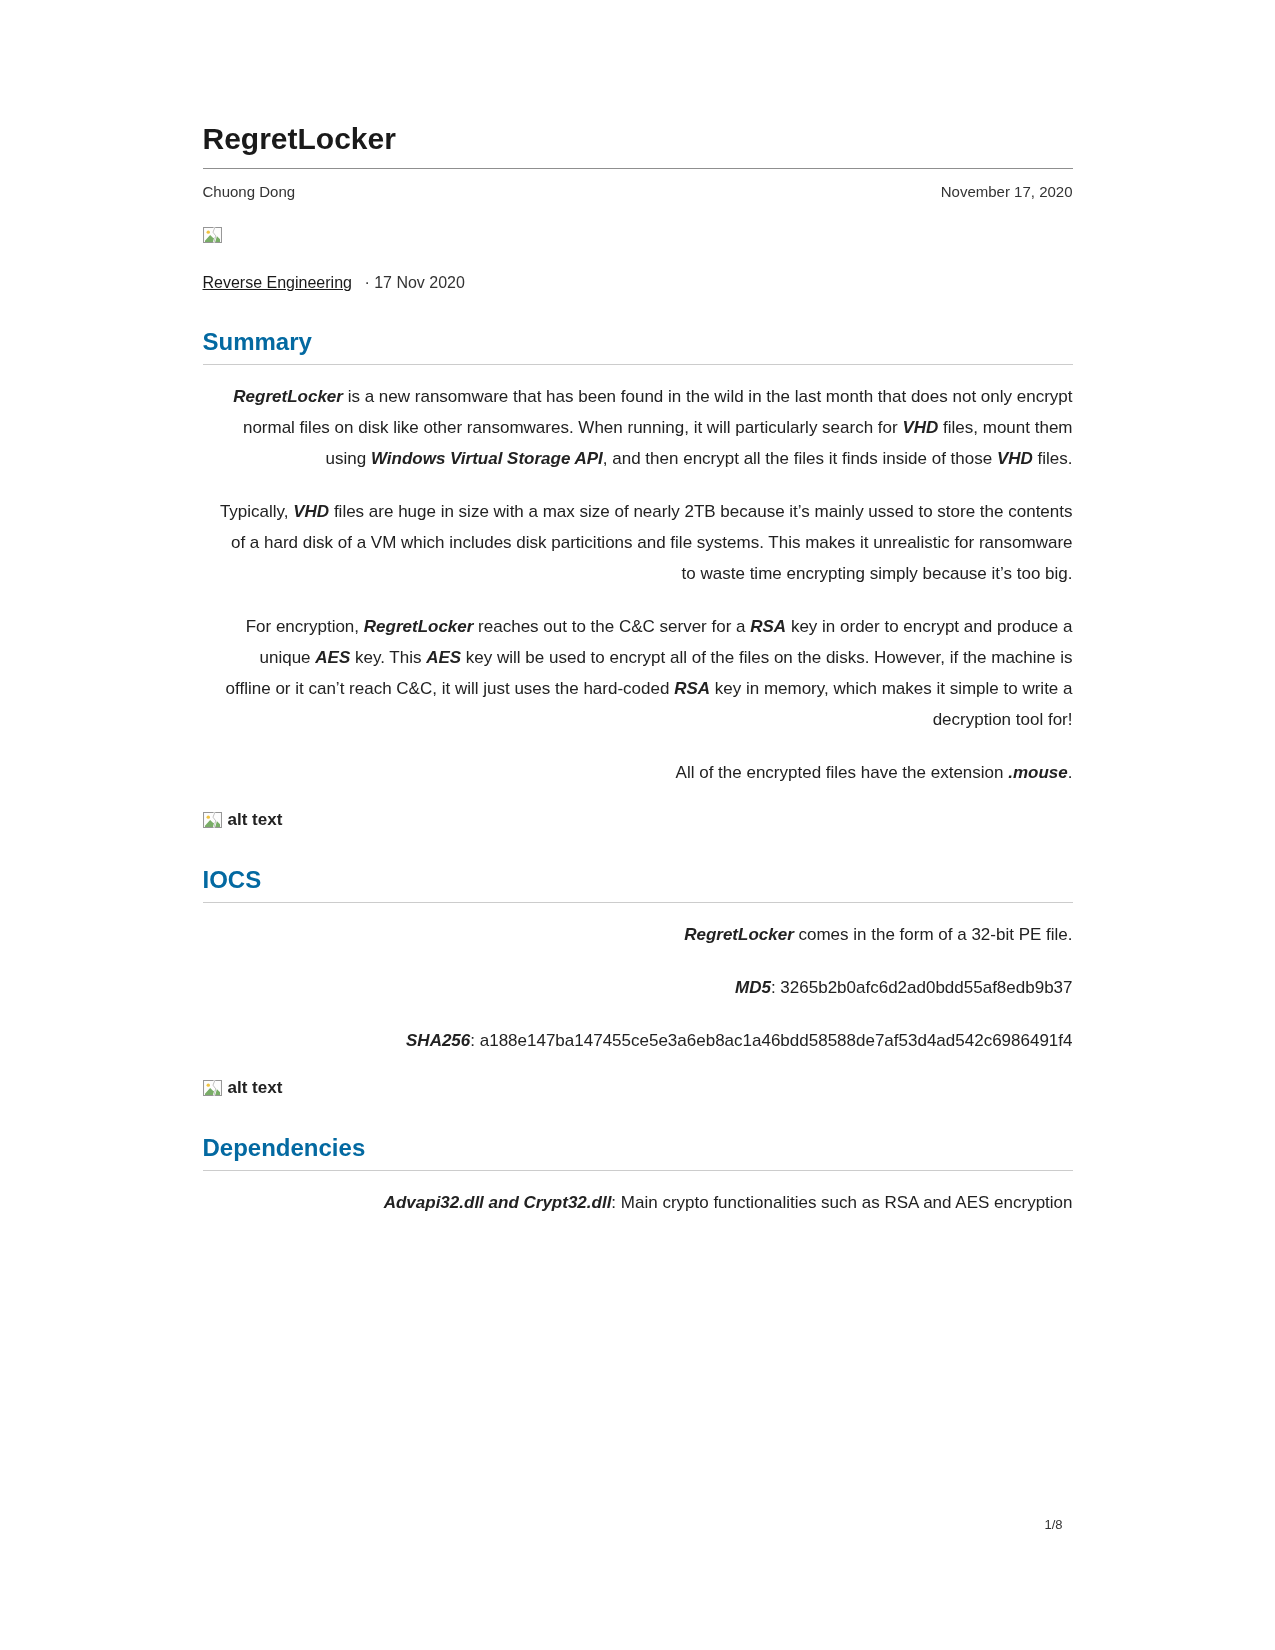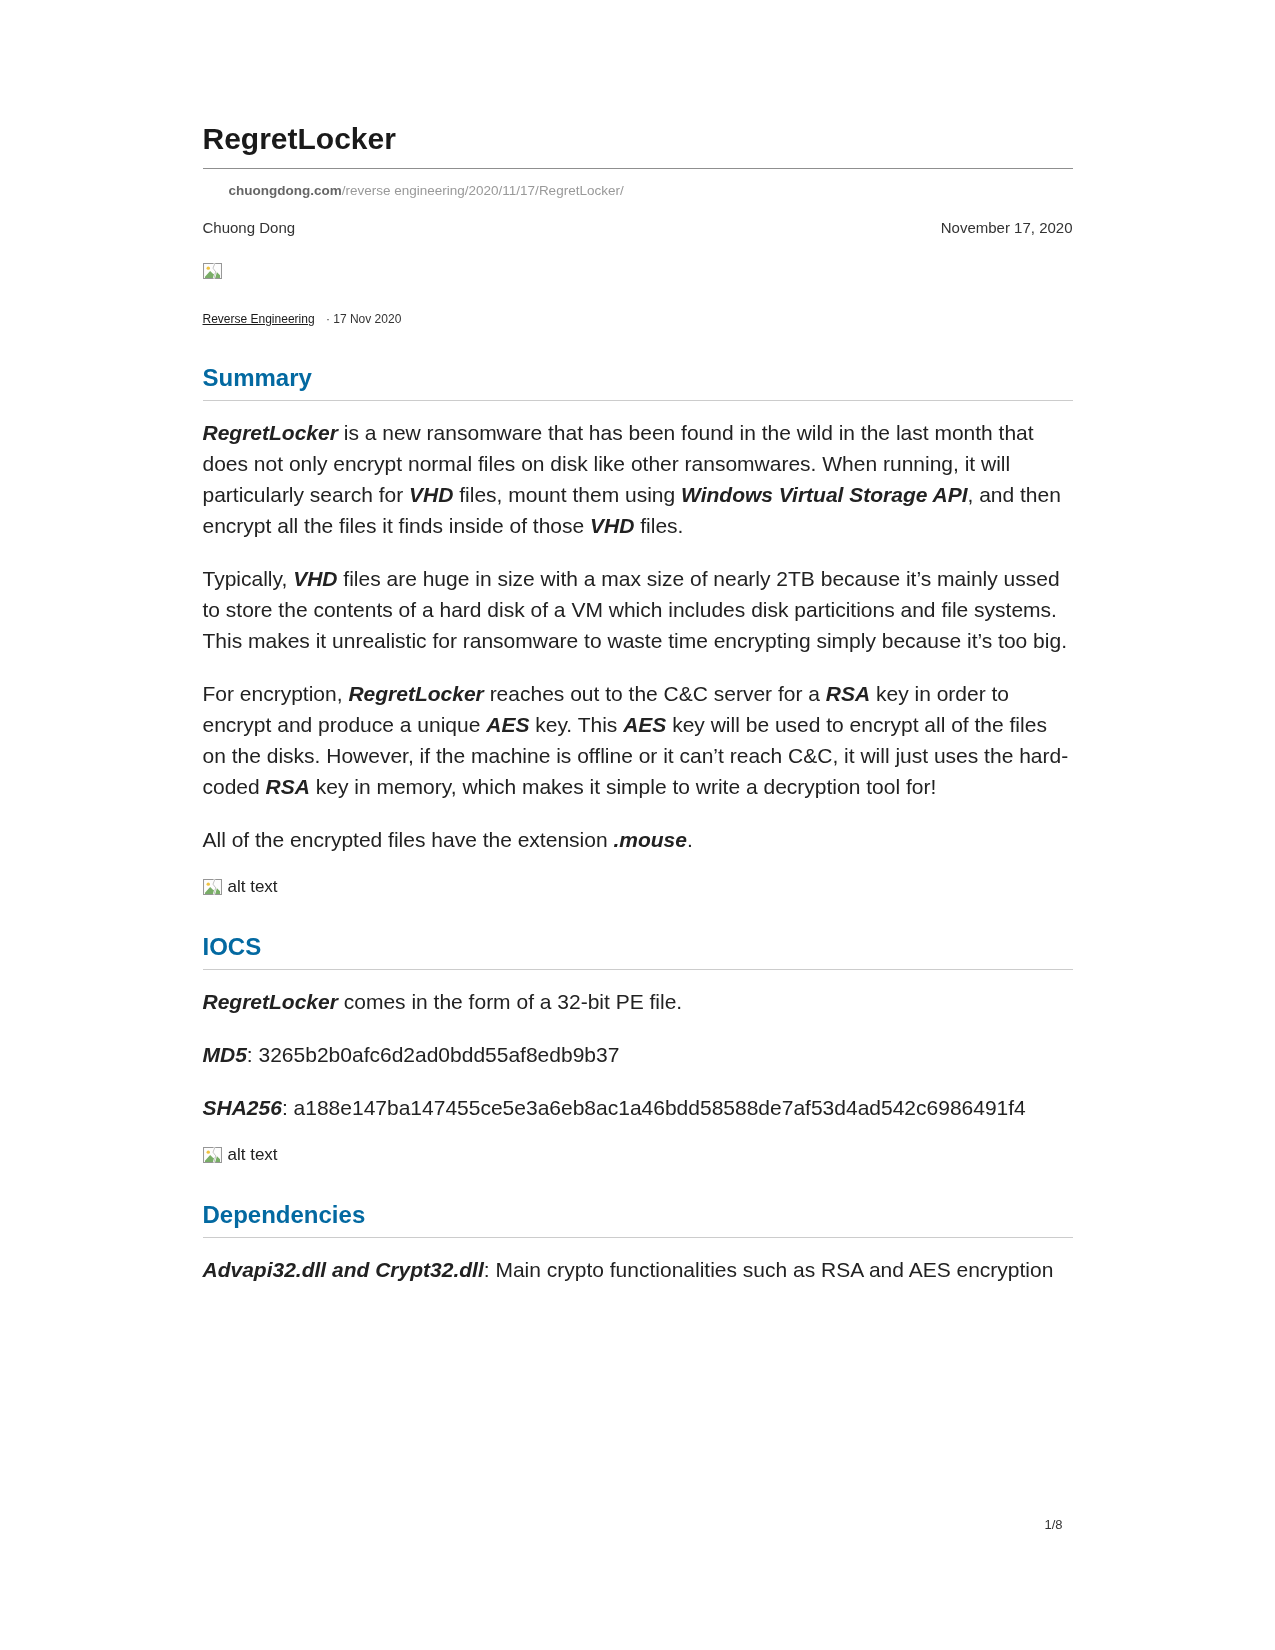--- a/index.html
+++ b/index.html
@@ -58,27 +58,28 @@
   }
   .img-block {
     display: flex;
     align-items: center;
     gap: 6px;
     margin: 0 0 30px 0;
     min-height: 18px;
   }
   .img-block.alt {
     margin: 14px 0 20px 0;
+    font-weight: bold;
   }
   .img-block .alt-label {
     font-size: 17px;
     color: #222222;
   }
   .category-line {
-    font-size: 12px;
+    font-size: 16px;
     line-height: 18px;
     color: #333333;
     margin: 0 0 0 0;
   }
   a.inline-link, a.category-link {
     color: #1a1a1a;
     text-decoration: underline;
     cursor: pointer;
   }
   .category-meta {
@@ -86,24 +87,25 @@
     color: #333333;
   }
   h2.section-heading {
     font-size: 24px;
     line-height: 28px;
     font-weight: bold;
     color: #0369a1;
     margin: 36px 0 8px 0;
   }
   p.body-p {
-    font-size: 21px;
+    font-size: 17px;
     line-height: 31px;
-    margin: 0 0 22px 0;
+    margin: 0 0 22px 12px;
     color: #222222;
+    text-align: right;
   }
   .bi {
     font-weight: bold;
     font-style: italic;
   }
   .page-footer {
     position: absolute;
     right: 127px;
     bottom: 118px;
     font-size: 13px;
@@ -113,21 +115,20 @@
 </style>
 </head>
 <body>
 
 <div class="page">
   <div class="content">
 
     <h1 class="doc-title">RegretLocker</h1>
     <hr class="rule title-rule">
 
-    <div class="url-line"><span class="domain">chuongdong.com</span><span class="path">/reverse engineering/2020/11/17/RegretLocker/</span></div>
 
     <div class="byline">
       <span>Chuong Dong</span>
       <span>November 17, 2020</span>
     </div>
 
     <div class="img-block">
       <svg class="bimg" viewBox="0 0 20 17" width="19" height="16" aria-hidden="true">
         <rect x="0.5" y="0.5" width="19" height="16" fill="#fdfdfd" stroke="#8f8f8f"></rect>
         <circle cx="5.5" cy="5.5" r="1.8" fill="#f0c341"></circle>

